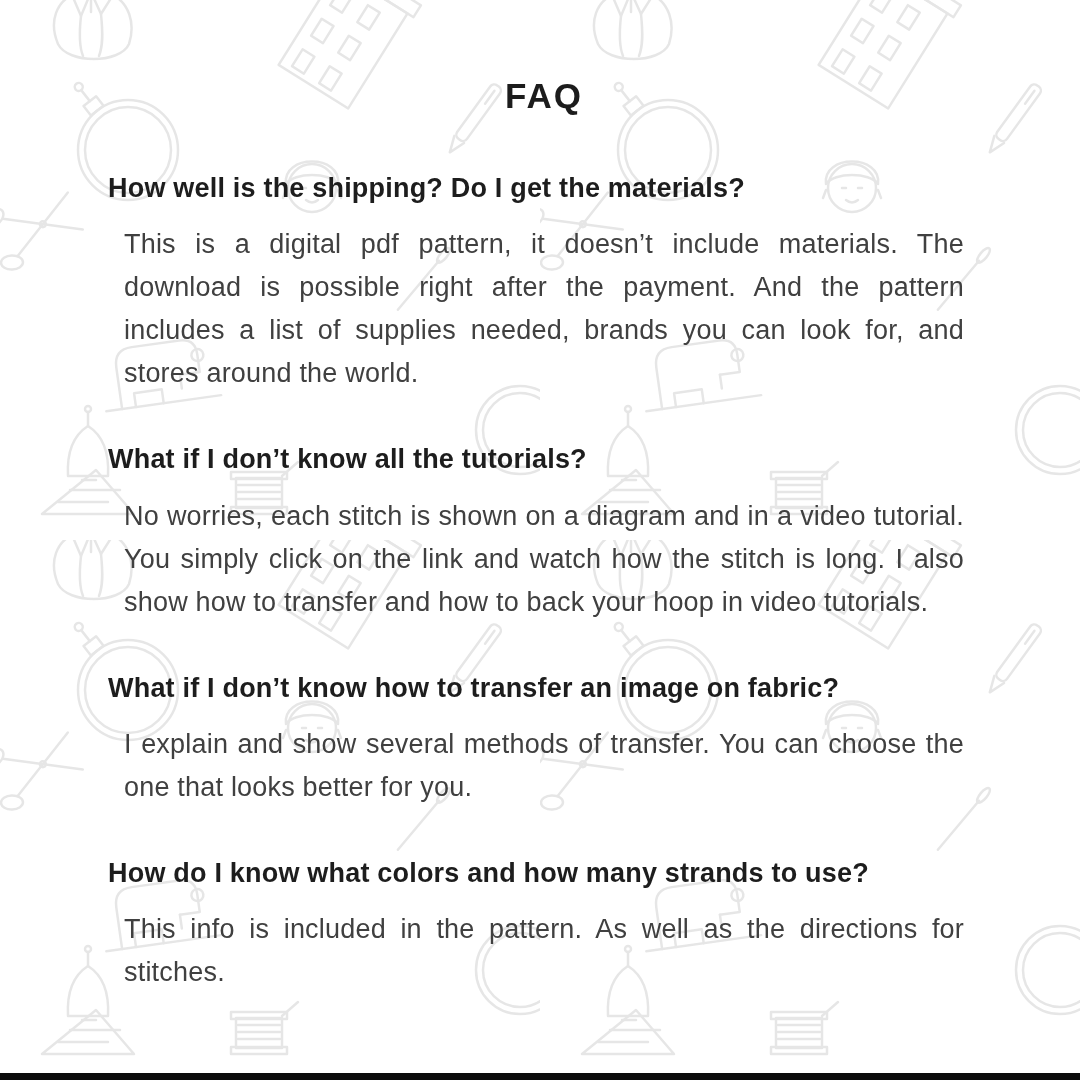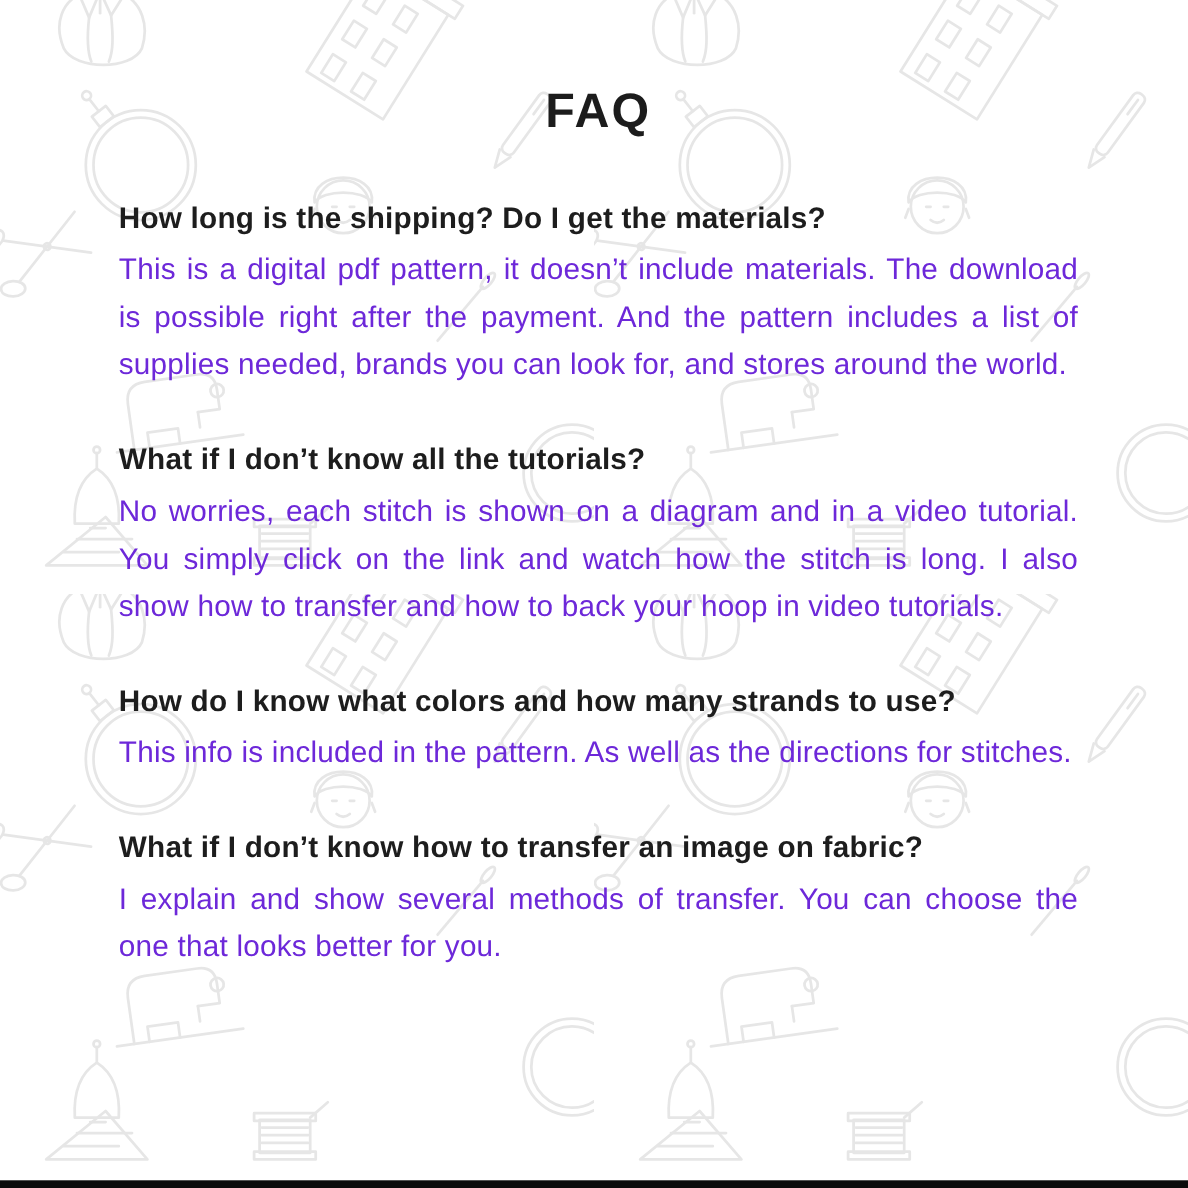--- a/index.html
+++ b/index.html
@@ -24,44 +24,44 @@
   .content {
     position: relative;
     z-index: 1;
     width: 872px;
     margin: 0 auto 0 108px;
     padding-top: 76px;
     color: #222222;
   }
   .page-title {
     text-align: center;
-    font-size: 44px;
+    font-size: 35px;
     font-weight: 600;
     letter-spacing: 2px;
     color: #1c1c1c;
     margin: 0 0 0 0;
   }
   .faq-list { margin-top: 54px; }
   .faq-item { margin-bottom: 46px; }
   .faq-question {
     font-size: 27px;
     font-weight: 700;
     line-height: 1.38;
     letter-spacing: 0.2px;
     color: #1d1d1d;
     margin: 0 0 7px 0;
   }
   .faq-answer {
     font-size: 27px;
     font-weight: 400;
     line-height: 43px;
     letter-spacing: 0.2px;
-    color: #6d28d9;
+    color: #404040;
     text-align: justify;
-    margin: 0;
+    margin: 16px;
   }
   .footer-bar {
     position: absolute;
     left: 0; bottom: 0;
     width: 1080px; height: 7px;
     background: #0b0b0b;
     z-index: 2;
   }
   .doodle { stroke: #e2e2e2; fill: none; stroke-width: 2.5; stroke-linecap: round; stroke-linejoin: round; }
 </style>
@@ -161,36 +161,36 @@
     </defs>
     <rect x="0" y="0" width="1080" height="1080" fill="url(#doodles)" opacity="0.85"></rect>
   </svg>
 
   <div class="content">
     <h1 class="page-title">FAQ</h1>
 
     <div class="faq-list">
 
       <section class="faq-item">
-        <h2 class="faq-question">How long is the shipping? Do I get the materials?</h2>
+        <h2 class="faq-question">How well is the shipping? Do I get the materials?</h2>
         <p class="faq-answer">This is a digital pdf pattern, it doesn’t include materials. The download is possible right after the payment. And the pattern includes a list of supplies needed, brands you can look for, and stores around the world.</p>
       </section>
 
       <section class="faq-item">
         <h2 class="faq-question">What if I don’t know all the tutorials?</h2>
         <p class="faq-answer">No worries, each stitch is shown on a diagram and in a video tutorial. You simply click on the link and watch how the stitch is long. I also show how to transfer and how to back your hoop in video tutorials.</p>
       </section>
 
       <section class="faq-item">
-        <h2 class="faq-question">How do I know what colors and how many strands to use?</h2>
-        <p class="faq-answer">This info is included in the pattern. As well as the directions for stitches.</p>
+        <h2 class="faq-question">What if I don’t know how to transfer an image on fabric?</h2>
+        <p class="faq-answer">I explain and show several methods of transfer. You can choose the one that looks better for you.</p>
       </section>
 
       <section class="faq-item">
-        <h2 class="faq-question">What if I don’t know how to transfer an image on fabric?</h2>
-        <p class="faq-answer">I explain and show several methods of transfer. You can choose the one that looks better for you.</p>
+        <h2 class="faq-question">How do I know what colors and how many strands to use?</h2>
+        <p class="faq-answer">This info is included in the pattern. As well as the directions for stitches.</p>
       </section>
 
     </div>
   </div>
 
   <div class="footer-bar"></div>
 </div>
 
 </body></html>

